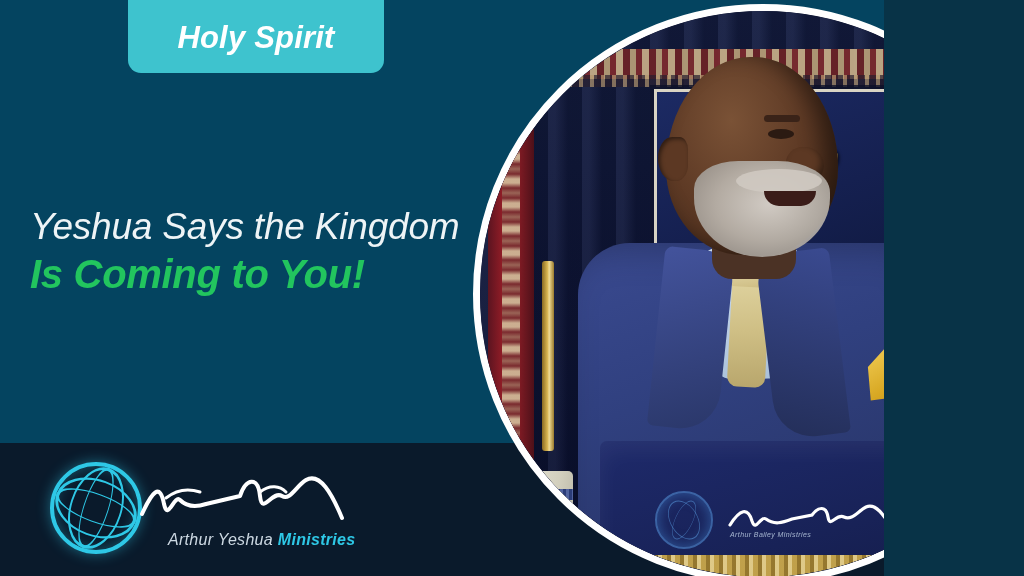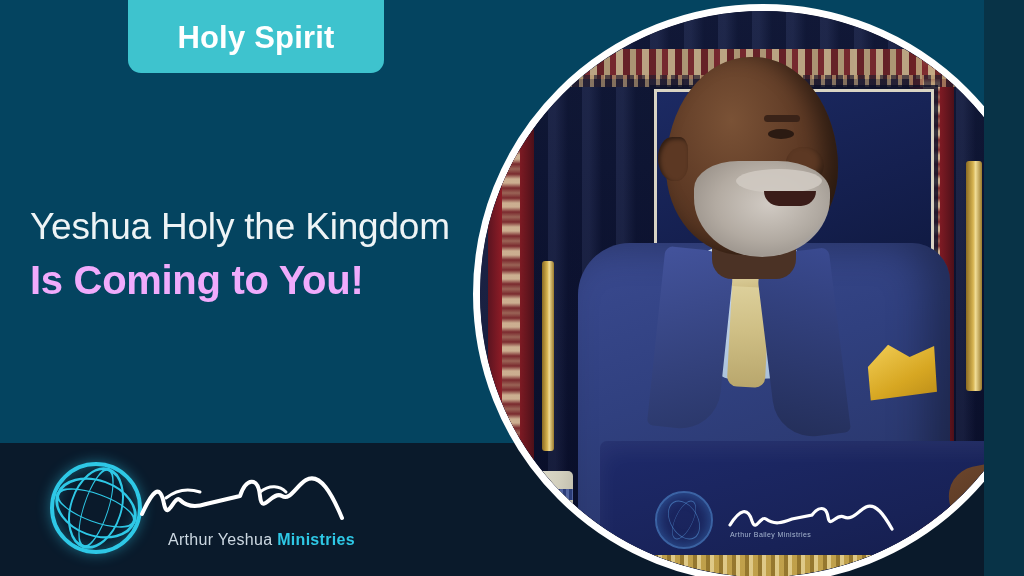--- a/index.html
+++ b/index.html
@@ -4,23 +4,24 @@
 <style>
   * { margin:0; padding:0; box-sizing:border-box; }
   html, body {
     width:1024px; height:576px;
     background:#083347;
     font-family:"Liberation Sans", sans-serif;
     overflow:hidden;
   }
   #stage {
     position:relative;
-    width:984px; height:576px;
+    width:884px; height:576px;
     background:#044460;
     overflow:hidden;
+    font-style:italic;
   }
 
   
   #footer-bar {
     position:absolute; left:0; top:443px;
     width:1024px; height:133px;
     background:#0a1a2b;
     z-index:4;
   }
 
@@ -52,26 +53,26 @@
     display:block;
     color:#eef4f6;
     font-size:37px;
     font-weight:300;
     line-height:1.18;
     letter-spacing:-.2px;
     white-space:nowrap;
   }
   #headline-line2 {
     display:block;
-    color:#f0abfc;
+    color:#22c55e;
     font-size:40px;
     font-weight:bold;
     line-height:1.18;
     letter-spacing:-.3px;
-    margin-top:8px;
+    margin-top:2px;
     white-space:nowrap;
   }
 
   
   #portrait-circle {
     position:absolute;
     left:473px; top:4px;
     width:580px; height:580px;
     border-radius:50%;
     border:7px solid #ffffff;
@@ -505,21 +506,21 @@
     </div>
   </div>
 
   <div id="footer-bar"></div>
 
   <div id="badge">
     <span id="badge-label">Holy Spirit</span>
   </div>
 
   <div id="headline">
-    <span id="headline-line1">Yeshua Holy the Kingdom</span>
+    <span id="headline-line1">Yeshua Says the Kingdom</span>
     <span id="headline-line2">Is Coming to You!</span>
   </div>
 
   <div id="logo-group">
     <div id="logo-globe">
       <span class="meridian m1"></span>
       <span class="meridian m2"></span>
       <span class="meridian m3"></span>
       <span class="meridian m4"></span>
     </div>

